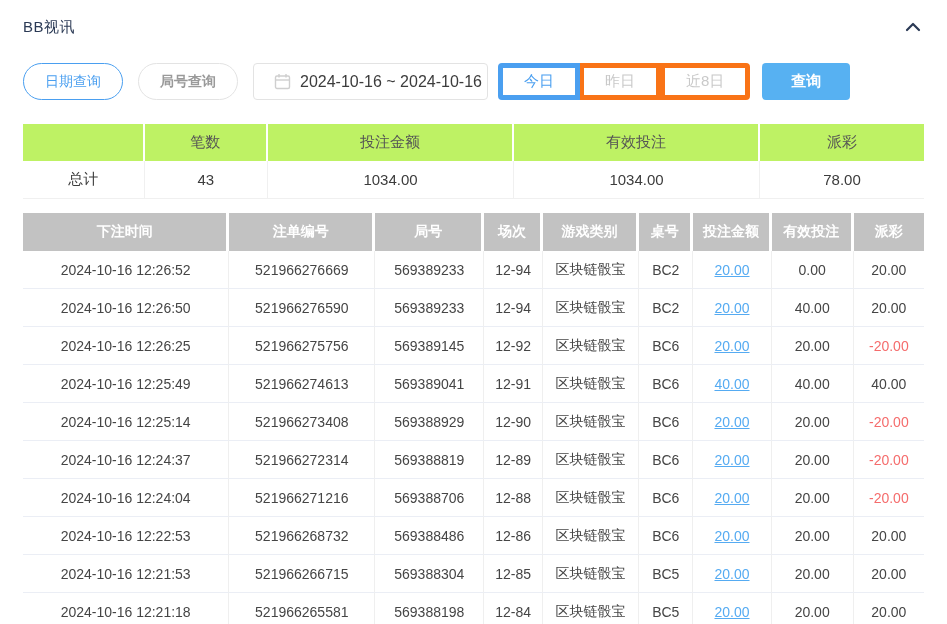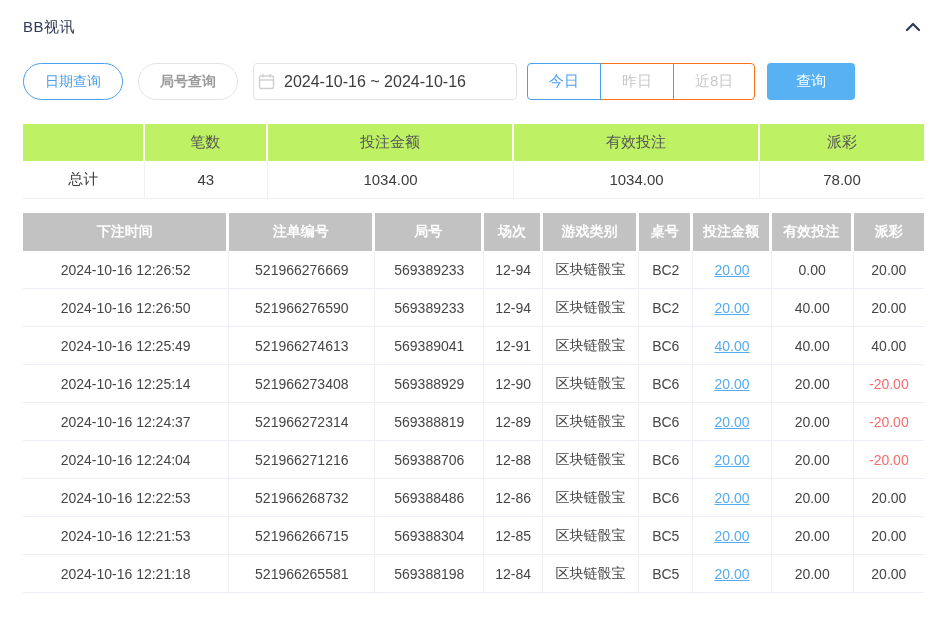--- a/index.html
+++ b/index.html
@@ -21,41 +21,42 @@
   .filter-bar { margin-top:23px; display:flex; align-items:center; }
   .pill-btn {
     height:37px; padding:0 21px; background:#fff;
     border:1px solid #e3e3e3; border-radius:19px;
     font-size:14px; color:#9a9a9a; cursor:pointer; margin-right:15px;
     font-family:"Liberation Sans", sans-serif;
     font-weight:bold;
   }
   .pill-btn.active { border-color:#4a9ff0; color:#4a9ff0; font-weight:normal; }
   .date-input {
-    height:37px; width:264px; background:#fff;
+    height:37px; width:235px; background:#fff;
     border:1px solid #e3e3e3; border-radius:4px;
-    display:flex; align-items:center; padding:0 4px; margin-right:10px; cursor:pointer;
+    display:flex; align-items:center; padding:0 20px; margin-right:10px; cursor:pointer;
   }
   .date-input .cal { margin-right:9px; flex:none; line-height:0; }
   .date-text { font-size:16px; color:#3c3c3c; white-space:nowrap; }
 
   .btn-group { display:flex; margin-right:12px; }
   .btn-group button {
     height:37px; padding:0 21px; background:#fff;
-    border:1px solid #f97316; color:#c9c9c9; font-size:15px; cursor:pointer;
+    border:5px solid #f97316; color:#c9c9c9; font-size:15px; cursor:pointer;
     margin-left:-1px; font-family:"Liberation Sans", sans-serif;
   }
   .btn-group button:first-child { border-radius:4px 0 0 4px; margin-left:0; }
   .btn-group button:last-child { border-radius:0 4px 4px 0; }
   .btn-group button.active { border-color:#4a9ff0; color:#4a9ff0; position:relative; z-index:1; }
 
   .search-btn {
     height:37px; padding:0 29px; background:#57b1f2; color:#fff;
     border:none; border-radius:4px; font-size:15px; cursor:pointer;
     font-family:"Liberation Sans", sans-serif;
+    font-weight:bold;
   }
 
   
   .summary-table {
     width:100%; margin-top:24px;
     border-collapse:separate; border-spacing:0; table-layout:fixed;
   }
   .summary-table th {
     background:#bef264; height:37px; font-size:15px; font-weight:normal;
     color:#555; text-align:center; border-right:2px solid #fff;
@@ -198,20 +199,31 @@
     <td>521966276590</td>
     <td>569389233</td>
     <td>12-94</td>
     <td>区块链骰宝</td>
     <td>BC2</td>
     <td class="bet"><a>20.00</a></td>
     <td>40.00</td>
     <td class="payout">20.00</td>
   </tr>
         <tr>
+    <td>2024-10-16 12:26:25</td>
+    <td>521966275756</td>
+    <td>569389145</td>
+    <td>12-92</td>
+    <td>区块链骰宝</td>
+    <td>BC6</td>
+    <td class="bet"><a>20.00</a></td>
+    <td>20.00</td>
+    <td class="payout neg">-20.00</td>
+  </tr>
+        <tr>
     <td>2024-10-16 12:25:49</td>
     <td>521966274613</td>
     <td>569389041</td>
     <td>12-91</td>
     <td>区块链骰宝</td>
     <td>BC6</td>
     <td class="bet"><a>40.00</a></td>
     <td>40.00</td>
     <td class="payout">40.00</td>
   </tr>

